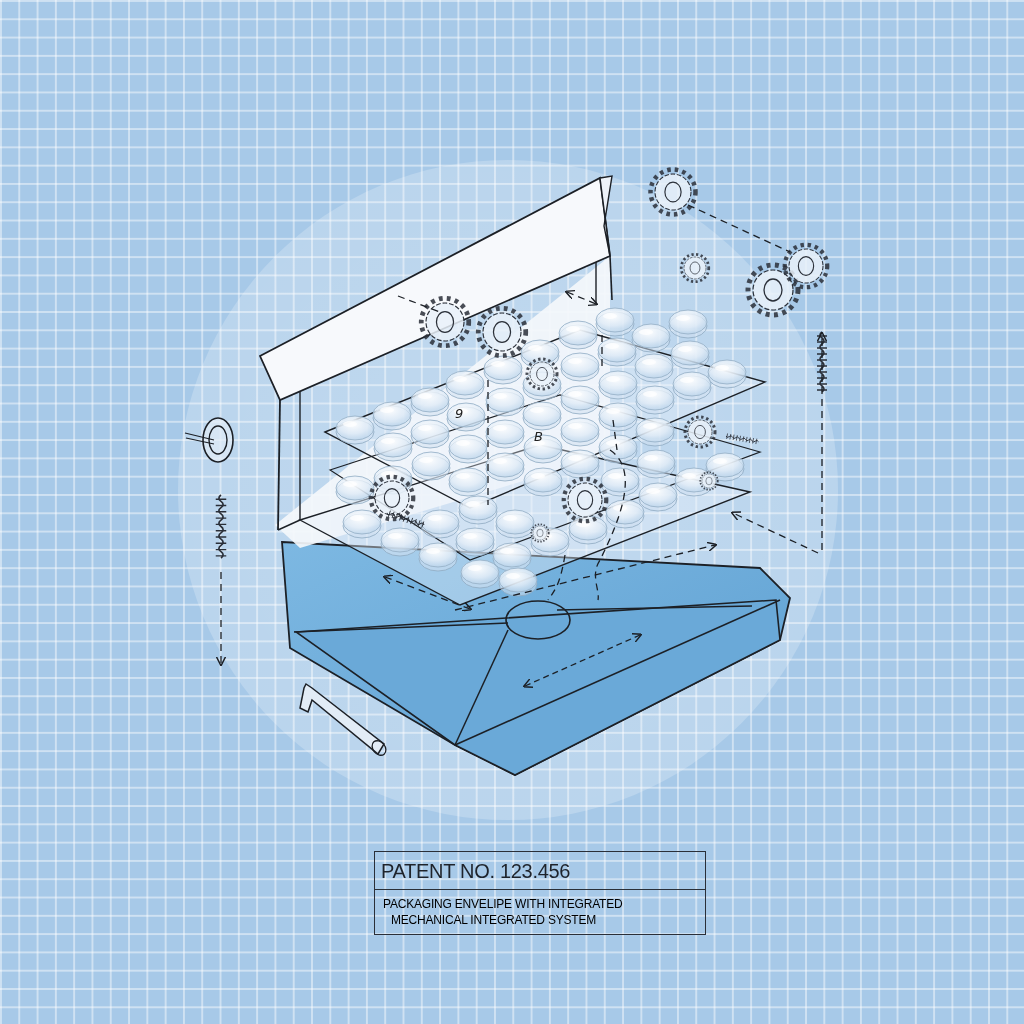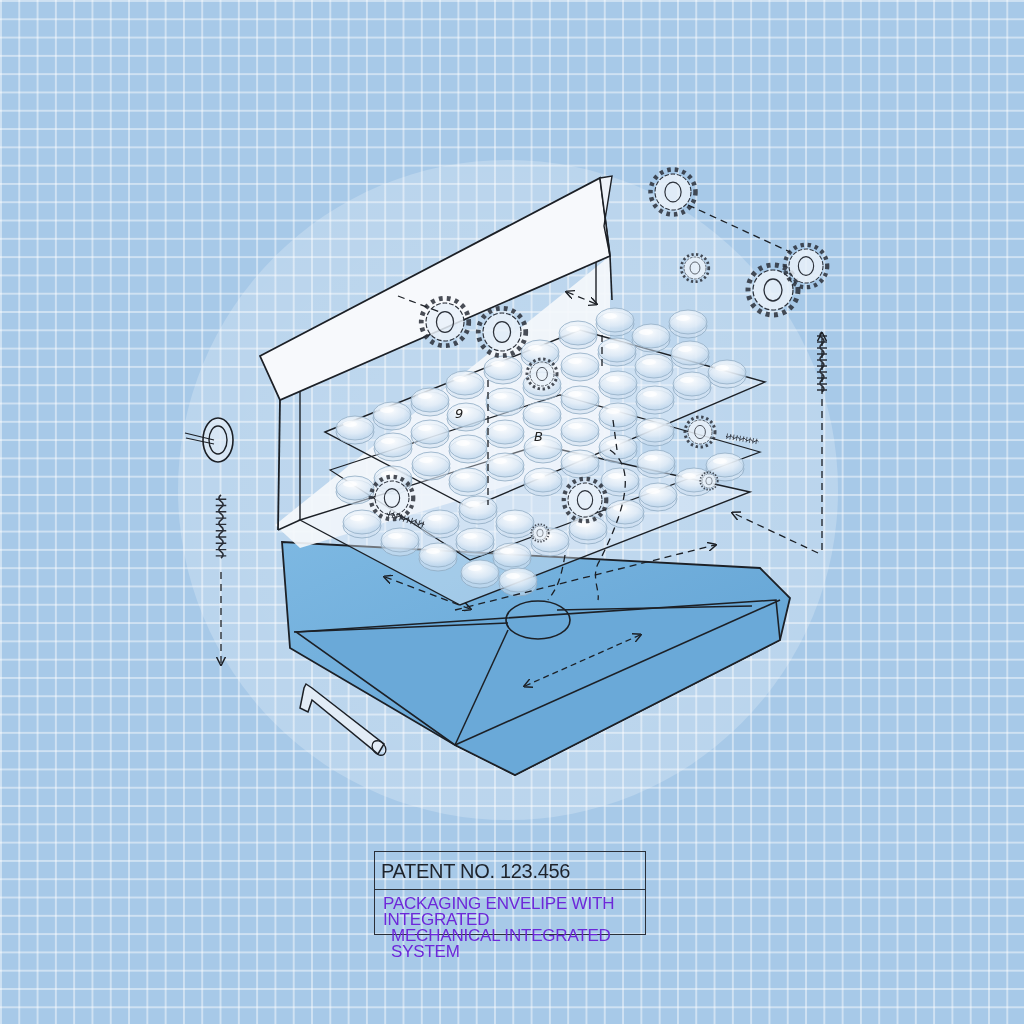--- a/index.html
+++ b/index.html
@@ -13,29 +13,29 @@
       position: relative;
       font-family: "Liberation Sans", sans-serif;
     }
     .halo {
       position: absolute; left: 178px; top: 160px; width: 660px; height: 660px;
       border-radius: 50%;
       background: radial-gradient(circle, rgba(255,255,255,0.30) 0%, rgba(255,255,255,0.22) 70%, rgba(255,255,255,0.12) 100%);
     }
     svg.drawing { position: absolute; left: 0; top: 0; }
     .patent-box {
-      position: absolute; left: 374px; top: 851px; width: 272px; height: 84px;
+      position: absolute; left: 374px; top: 851px; width: 332px; height: 84px;
       border: 1.5px solid #2a2f38; box-sizing: border-box;
     }
     .patent-no {
       height: 38px; border-bottom: 1.5px solid #2a2f38; box-sizing: border-box;
       font-size: 20px; color: #1e232b; padding: 8px 0 0 6px; letter-spacing: -0.3px;
     }
     .patent-title {
-      font-size: 17px; color: #6d28d9; line-height: 16px; padding: 6px 0 0 8px; letter-spacing: -0.2px;
+      font-size: 12px; color: #000000; line-height: 16px; padding: 6px 0 0 8px; letter-spacing: -0.2px;
     }
     .patent-title span { display: block; }
     .patent-title span:nth-child(2) { padding-left: 8px; }
     .label-fig { font-family: "DejaVu Sans", sans-serif; font-size: 13px; fill: #222; font-style: italic; }
   </style>
 </head>
 <body>
 
 <div class="halo"></div>
 

